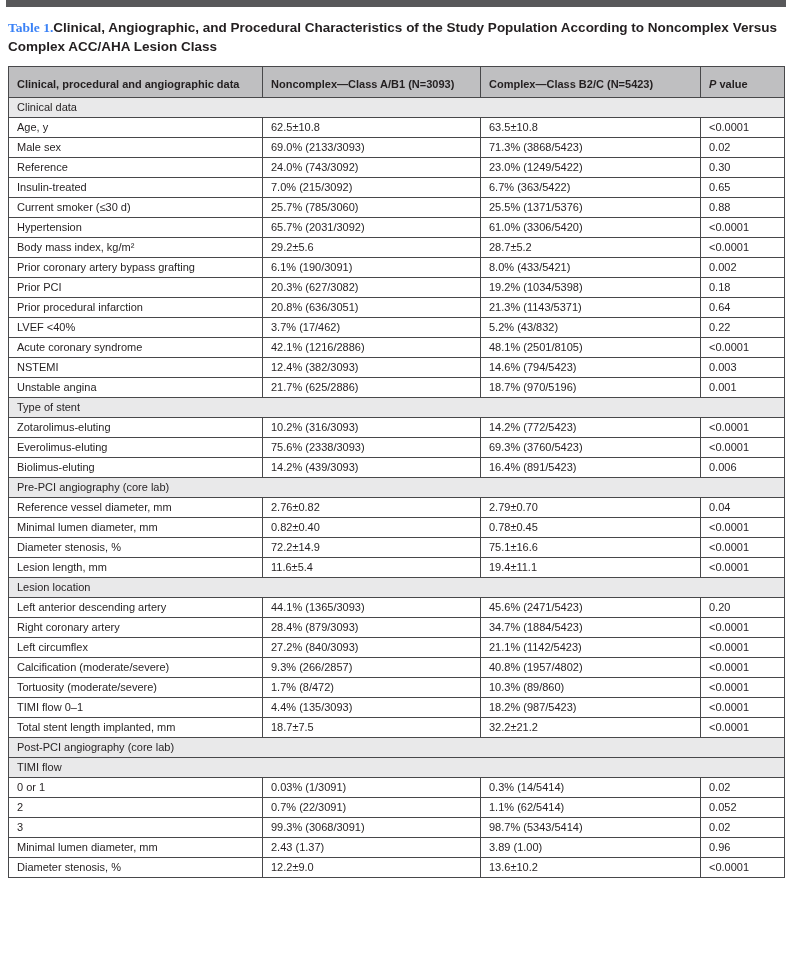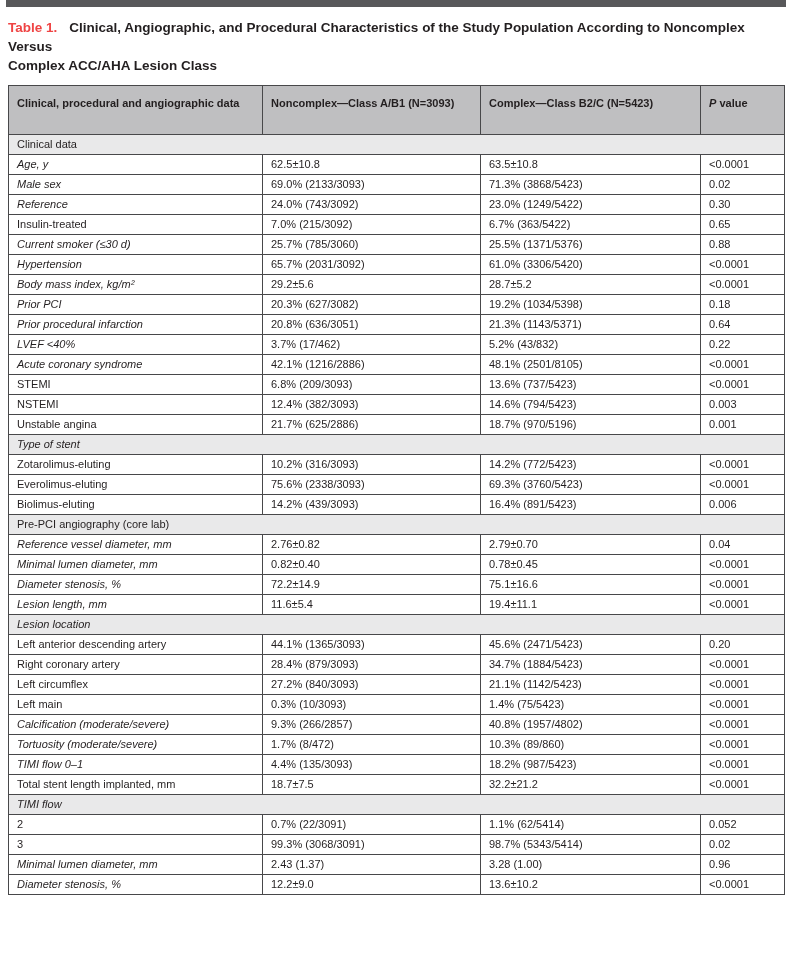--- a/index.html
+++ b/index.html
@@ -19,22 +19,23 @@
     background: #58585a;
   }
   .table-title {
     margin: 11px 8px 10px 8px;
     font-size: 13.5px;
     font-weight: bold;
     line-height: 19px;
     color: #231f20;
   }
   .table-title .title-label {
-    color: #ef4444;
-    margin-right: 12px;
+    color: #3b82f6;
+    margin-right: 0;
+    font-family: Liberation Serif, serif;
   }
   table.data-table {
     margin: 0 8px;
     width: 776px;
     border-collapse: collapse;
     table-layout: fixed;
     font-size: 11px;
   }
   table.data-table th,
   table.data-table td {
@@ -44,28 +45,28 @@
     vertical-align: middle;
     text-align: left;
     font-weight: normal;
     overflow: hidden;
     white-space: nowrap;
   }
   table.data-table thead th {
     background: #bfbfc1;
     font-weight: bold;
     padding-top: 11px;
-    padding-bottom: 24px;
+    padding-bottom: 6px;
   }
   table.data-table thead th .p-italic { font-style: italic; }
   tr.section-row td {
     background: #e9e9ea;
   }
   td.ind0 { padding-left: 9px; }
-  td.ind1 { padding-left: 20px; font-style: italic; }
+  td.ind1 { padding-left: 20px; }
   td.ind2 { padding-left: 35px; }
 </style>
 </head>
 <body>
 
 <div class="top-rule"></div>
 
 <p class="table-title"><span class="title-label">Table 1.</span><span>Clinical, Angiographic, and Procedural Characteristics of the Study Population According to Noncomplex Versus</span><br><span>Complex ACC/AHA Lesion Class</span></p>
 
 <table class="data-table">
@@ -123,20 +124,26 @@
         <td>61.0% (3306/5420)</td>
         <td>&lt;0.0001</td>
       </tr>
       <tr>
         <td class="ind1">Body mass index, kg/m²</td>
         <td>29.2±5.6</td>
         <td>28.7±5.2</td>
         <td>&lt;0.0001</td>
       </tr>
       <tr>
+        <td class="ind1">Prior coronary artery bypass grafting</td>
+        <td>6.1% (190/3091)</td>
+        <td>8.0% (433/5421)</td>
+        <td>0.002</td>
+      </tr>
+      <tr>
         <td class="ind1">Prior PCI</td>
         <td>20.3% (627/3082)</td>
         <td>19.2% (1034/5398)</td>
         <td>0.18</td>
       </tr>
       <tr>
         <td class="ind1">Prior procedural infarction</td>
         <td>20.8% (636/3051)</td>
         <td>21.3% (1143/5371)</td>
         <td>0.64</td>
@@ -147,26 +154,20 @@
         <td>5.2% (43/832)</td>
         <td>0.22</td>
       </tr>
       <tr>
         <td class="ind1">Acute coronary syndrome</td>
         <td>42.1% (1216/2886)</td>
         <td>48.1% (2501/8105)</td>
         <td>&lt;0.0001</td>
       </tr>
       <tr>
-        <td class="ind2">STEMI</td>
-        <td>6.8% (209/3093)</td>
-        <td>13.6% (737/5423)</td>
-        <td>&lt;0.0001</td>
-      </tr>
-      <tr>
         <td class="ind2">NSTEMI</td>
         <td>12.4% (382/3093)</td>
         <td>14.6% (794/5423)</td>
         <td>0.003</td>
       </tr>
       <tr>
         <td class="ind2">Unstable angina</td>
         <td>21.7% (625/2886)</td>
         <td>18.7% (970/5196)</td>
         <td>0.001</td>
@@ -234,26 +235,20 @@
         <td>34.7% (1884/5423)</td>
         <td>&lt;0.0001</td>
       </tr>
       <tr>
         <td class="ind2">Left circumflex</td>
         <td>27.2% (840/3093)</td>
         <td>21.1% (1142/5423)</td>
         <td>&lt;0.0001</td>
       </tr>
       <tr>
-        <td class="ind2">Left main</td>
-        <td>0.3% (10/3093)</td>
-        <td>1.4% (75/5423)</td>
-        <td>&lt;0.0001</td>
-      </tr>
-      <tr>
         <td class="ind1">Calcification (moderate/severe)</td>
         <td>9.3% (266/2857)</td>
         <td>40.8% (1957/4802)</td>
         <td>&lt;0.0001</td>
       </tr>
       <tr>
         <td class="ind1">Tortuosity (moderate/severe)</td>
         <td>1.7% (8/472)</td>
         <td>10.3% (89/860)</td>
         <td>&lt;0.0001</td>
@@ -264,38 +259,47 @@
         <td>18.2% (987/5423)</td>
         <td>&lt;0.0001</td>
       </tr>
       <tr>
         <td class="ind0">Total stent length implanted, mm</td>
         <td>18.7±7.5</td>
         <td>32.2±21.2</td>
         <td>&lt;0.0001</td>
       </tr>
       <tr class="section-row">
+        <td colspan="4" class="ind0">Post-PCI angiography (core lab)</td>
+      </tr>
+      <tr class="section-row">
         <td colspan="4" class="ind1">TIMI flow</td>
+      </tr>
+      <tr>
+        <td class="ind2">0 or 1</td>
+        <td>0.03% (1/3091)</td>
+        <td>0.3% (14/5414)</td>
+        <td>0.02</td>
       </tr>
       <tr>
         <td class="ind2">2</td>
         <td>0.7% (22/3091)</td>
         <td>1.1% (62/5414)</td>
         <td>0.052</td>
       </tr>
       <tr>
         <td class="ind2">3</td>
         <td>99.3% (3068/3091)</td>
         <td>98.7% (5343/5414)</td>
         <td>0.02</td>
       </tr>
       <tr>
         <td class="ind1">Minimal lumen diameter, mm</td>
         <td>2.43 (1.37)</td>
-        <td>3.28 (1.00)</td>
+        <td>3.89 (1.00)</td>
         <td>0.96</td>
       </tr>
       <tr>
         <td class="ind1">Diameter stenosis, %</td>
         <td>12.2±9.0</td>
         <td>13.6±10.2</td>
         <td>&lt;0.0001</td>
       </tr>
     </tbody>
 </table>

